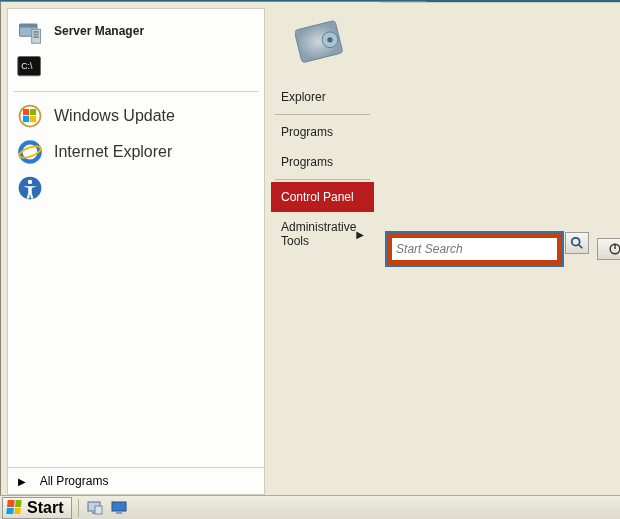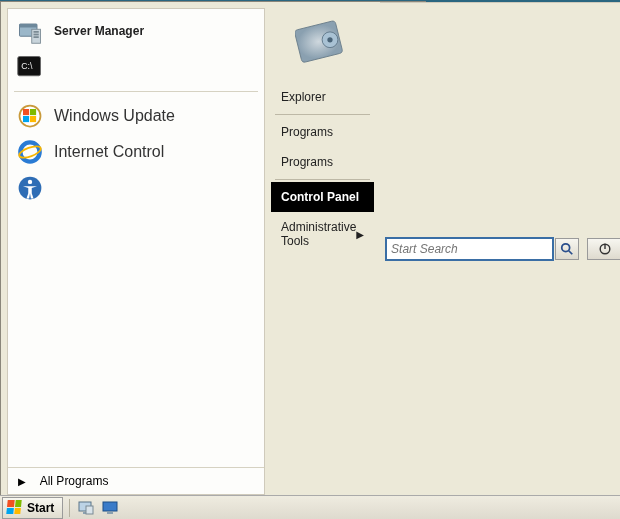--- a/index.html
+++ b/index.html
@@ -23,39 +23,39 @@
   .icon { width: 28px; height: 28px; display: inline-flex; align-items: center; justify-content: center; }
   .icon svg { width: 28px; height: 28px; }
 
   .spacer { flex: 1; }
 
   .allprograms { display: flex; align-items: center; gap: 14px; padding: 6px 10px; border-top: 1px solid #d6d2c2; font-size: 12px; cursor: pointer; }
   .tri { font-size: 10px; }
 
   .sm-footer { display: flex; align-items: center; gap: 4px; padding: 6px; background: #ece9d8; border-top: 1px solid #cfcabb; }
   .search { flex: 1; display: flex; }
-  .search input { flex: 1; height: 22px; border: 1px solid #c2410c; font-style: italic; color: #888; font-size: 12px; padding: 0 4px; outline: 2px solid #3a6ea5; outline-offset: -1px; }
+  .search input { flex: 1; height: 34px; border: 6px solid #c2410c; font-style: italic; color: #888; font-size: 12px; padding: 0 4px; outline: 2px solid #3a6ea5; outline-offset: -1px; }
   .sbtn { width: 24px; height: 22px; border: 1px solid #9a9a9a; background: linear-gradient(#f7f6f0,#dedace); display:inline-flex;align-items:center;justify-content:center; margin-left:2px;cursor:pointer;}
   .sysbtns { display: flex; gap: 0; margin-left: 4px; }
   .sysbtns .b { width: 36px; height: 22px; border: 1px solid #9a9a9a; background: linear-gradient(#f7f6f0,#dedace); display:inline-flex;align-items:center;justify-content:center;cursor:pointer;}
   .sysbtns .b.narrow { width: 20px; }
 
   .useric { width: 62px; height: 62px; margin: 6px auto 6px auto; display:flex;align-items:center;justify-content:center; }
   .ritem { padding: 8px 10px; font-size: 12px; color: #222; cursor: pointer; display:flex; align-items:center; justify-content:space-between;}
-  .ritem.sel { background: #000000; color: #fff; font-weight: bold; }
+  .ritem.sel { background: #b91c1c; color: #fff; }
   .rsep { height: 1px; background: #bdb8a6; margin: 2px 4px; }
   .arrow { font-size: 10px; }
 
   .taskbar { position: absolute; left: 0; bottom: 0; width: 620px; height: 24px; background: linear-gradient(#efece0, #dedace); border-top: 1px solid #aaa; display: flex; align-items: center; }
   .startbtn { height: 22px; display: flex; align-items: center; gap: 4px; padding: 0 8px 0 4px; margin: 1px 2px; border: 1px solid #9a9a9a; background: linear-gradient(#f8f7f0,#e0ddcf); cursor:pointer; }
   .startbtn .flag { width: 16px; height: 16px; position:relative;}
   .winflag { display:grid; grid-template-columns:1fr 1fr; grid-template-rows:1fr 1fr; gap:1px; width:14px;height:14px; transform: skewX(-6deg);}
   .winflag span:nth-child(1){background:#f25022;} .winflag span:nth-child(2){background:#7fba00;}
   .winflag span:nth-child(3){background:#00a4ef;} .winflag span:nth-child(4){background:#ffb900;}
-  .startlabel { font-weight: bold; font-size: 12px; }
+  .startlabel { font-weight: bold; font-size: 16px; }
   .tb-sep { width:1px; height:18px; background:#b4b09e; margin:0 4px;}
   .tb-icon { width: 18px; height: 16px; margin: 0 3px; display:inline-flex;align-items:center;justify-content:center;cursor:pointer;}
 </style>
 </head>
 <body>
 
 <div class="start-menu">
   <div class="sm-body">
     <div class="sm-left">
 
@@ -98,21 +98,21 @@
           </span>
           <span class="label">Windows Update</span>
         </div>
         <div class="item">
           <span class="icon">
             <svg viewBox="0 0 32 32">
                 <circle cx="16" cy="16" r="11" fill="none" stroke="#2a7bd4" stroke-width="5"></circle>
                 <ellipse cx="16" cy="16" rx="13" ry="5" fill="none" stroke="#f7b500" stroke-width="2" transform="rotate(-20 16 16)"></ellipse>
               </svg>
           </span>
-          <span class="label">Internet Control</span>
+          <span class="label">Internet Explorer</span>
         </div>
         <div class="item">
           <span class="icon">
             <svg viewBox="0 0 32 32">
                 <circle cx="16" cy="16" r="13" fill="#2e6db5"></circle>
                 <circle cx="16" cy="9" r="2.5" fill="#fff"></circle>
                 <path d="M8 14 L24 14 L18 16 L18 22 L20 28 L17 28 L16 22 L15 28 L12 28 L14 22 L14 16 Z" fill="#fff"></path>
               </svg>
           </span>
         </div>

